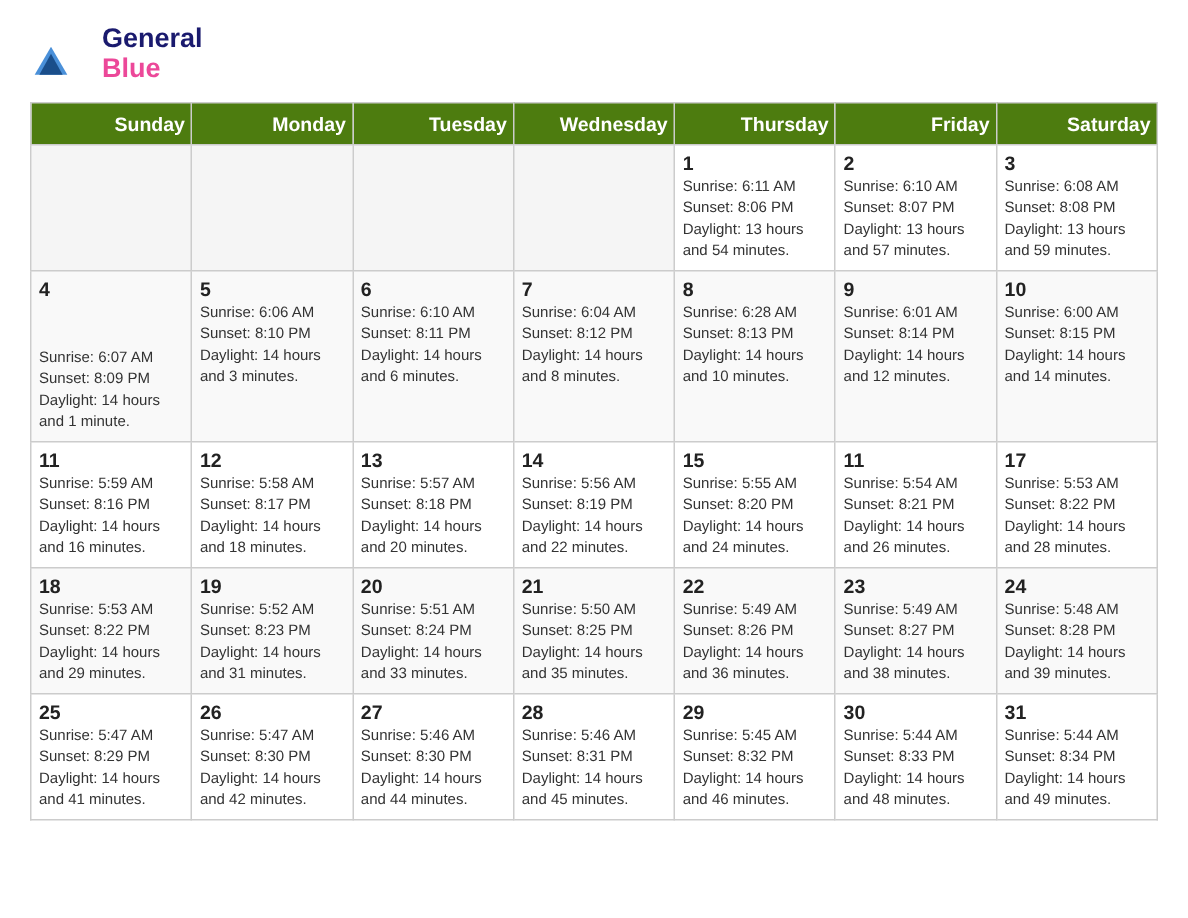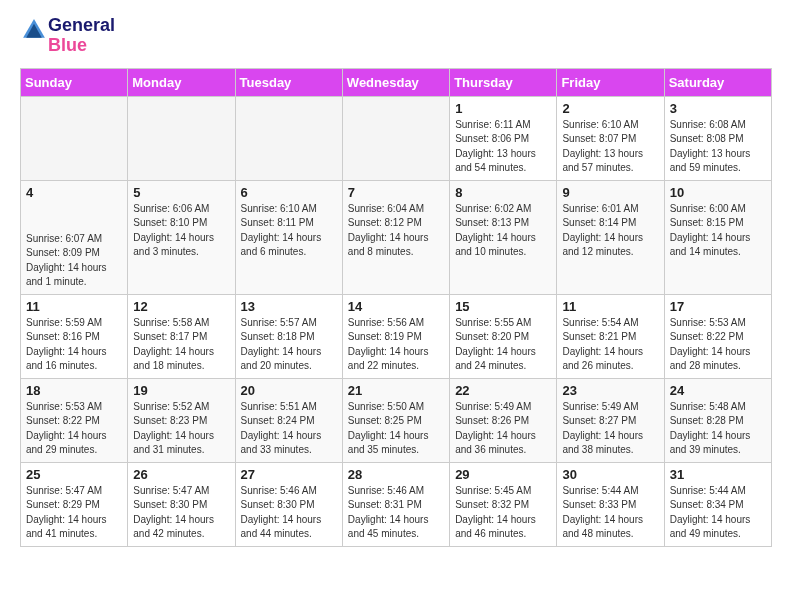--- a/index.html
+++ b/index.html
@@ -15,22 +15,22 @@
       padding: 16px 20px 20px 20px;
     }
     .header {
       display: flex;
       justify-content: space-between;
       align-items: flex-start;
       margin-bottom: 12px;
     }
     .logo {
       display: flex;
-      align-items: flex-start;
-      gap: 0;
+      align-items: flex-end;
+      gap: 20px;
     }
     .logo-text {
       font-size: 18px;
       font-weight: bold;
       color: #1a1a6e;
       line-height: 1.1;
     }
     .logo-icon {
       width: 28px;
       height: 28px;
@@ -46,26 +46,26 @@
     .location-title {
       font-size: 15px;
       color: #555;
     }
     table {
       width: 100%;
       border-collapse: collapse;
       table-layout: fixed;
     }
     th {
-      background-color: #d946ef;
+      background-color: #4d7c0f;
       color: #fff;
       font-size: 13px;
       font-weight: bold;
       padding: 6px 4px;
-      text-align: left;
+      text-align: right;
       border: 1px solid #ccc;
     }
     td {
       border: 1px solid #ccc;
       vertical-align: top;
       padding: 4px 5px;
       font-size: 10.5px;
       color: #222;
       height: 80px;
       background: #fff;
@@ -173,21 +173,21 @@
           </td>
           <td>
             <span class="day-num">7</span>
             <div class="day-info" style="white-space: pre-line;">Sunrise: 6:04 AM
 Sunset: 8:12 PM
 Daylight: 14 hours
 and 8 minutes.</div>
           </td>
           <td>
             <span class="day-num">8</span>
-            <div class="day-info" style="white-space: pre-line;">Sunrise: 6:02 AM
+            <div class="day-info" style="white-space: pre-line;">Sunrise: 6:28 AM
 Sunset: 8:13 PM
 Daylight: 14 hours
 and 10 minutes.</div>
           </td>
           <td>
             <span class="day-num">9</span>
             <div class="day-info" style="white-space: pre-line;">Sunrise: 6:01 AM
 Sunset: 8:14 PM
 Daylight: 14 hours
 and 12 minutes.</div>

